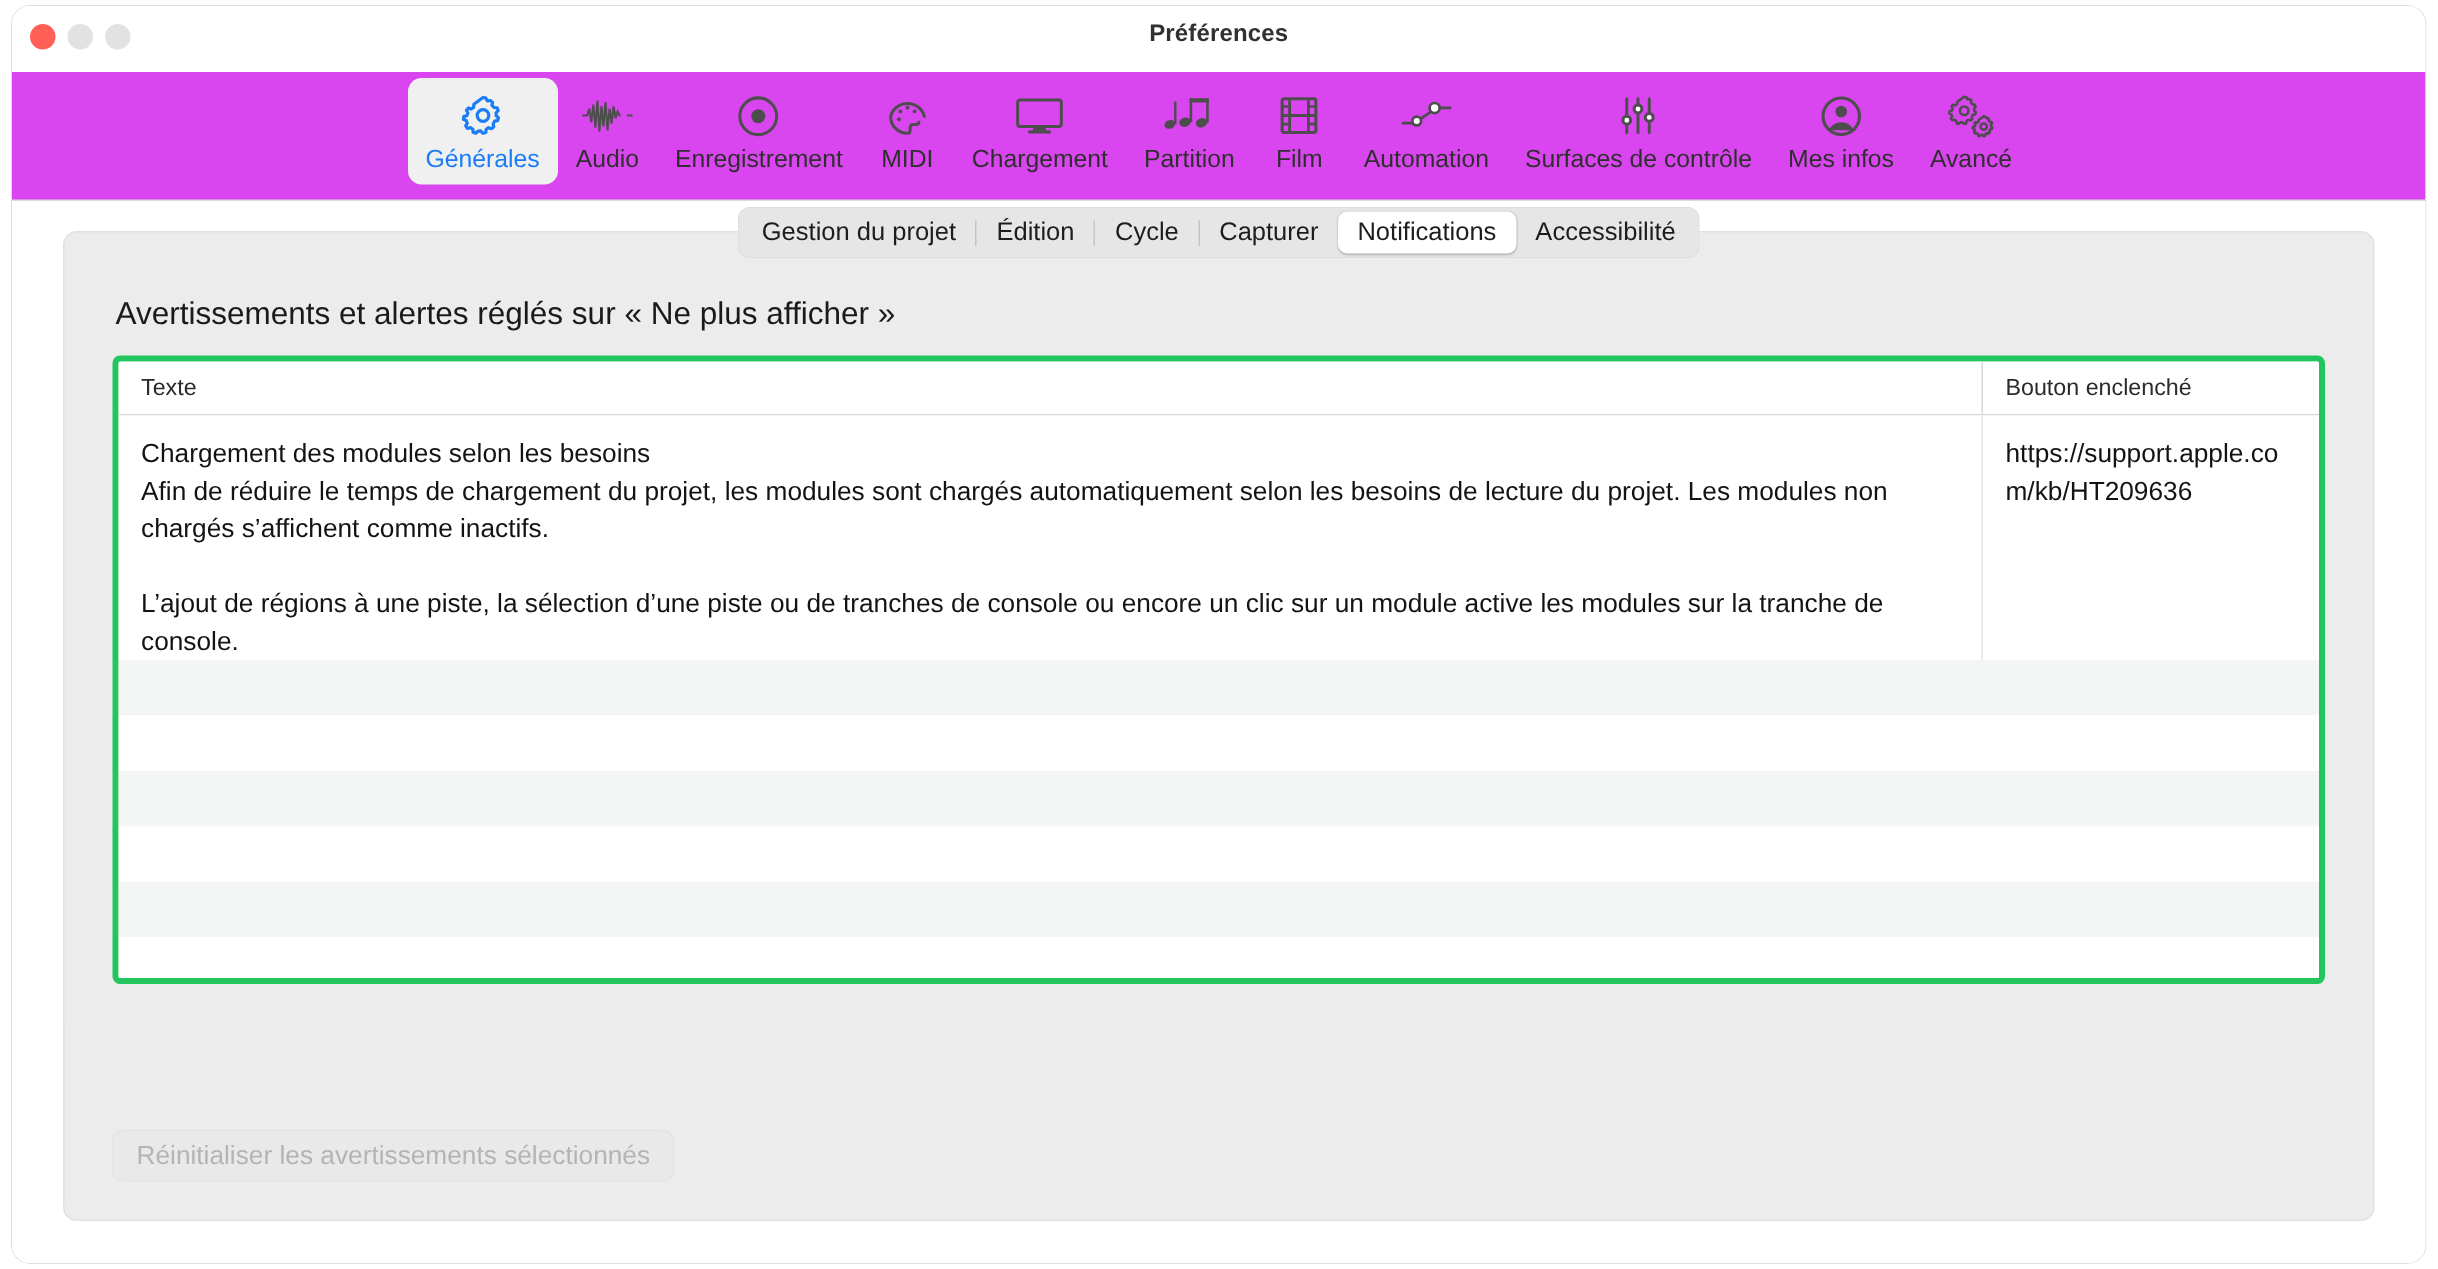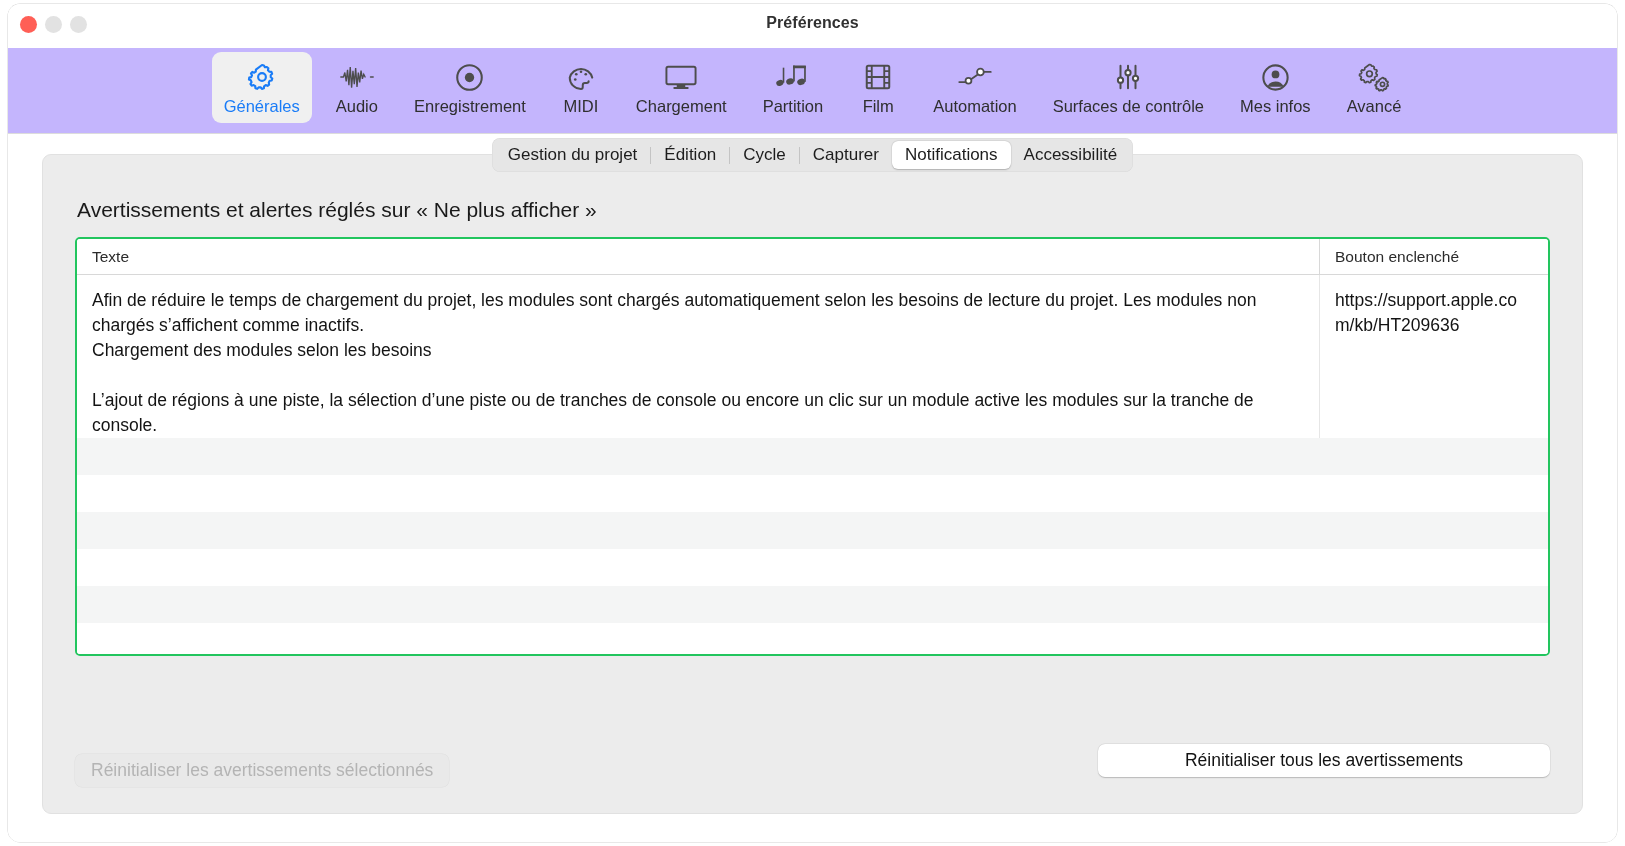--- a/index.html
+++ b/index.html
@@ -44,26 +44,26 @@
     text-align: center;
     font-size: 16px;
     font-weight: bold;
     color: #313131;
     letter-spacing: 0.1px;
   }
 
   
   .toolbar {
     height: 86px;
-    background: #c4b5fd;
+    background: #d946ef;
     border-bottom: 1px solid #dcdcdc;
     display: flex;
     justify-content: center;
     align-items: flex-start;
-    gap: 12px;
+    gap: 0px;
     padding-top: 4px;
   }
   .tb-item {
     display: flex;
     flex-direction: column;
     align-items: center;
     justify-content: flex-start;
     padding: 6px 12px 7px 12px;
     border-radius: 9px;
     min-width: 62px;
@@ -141,21 +141,21 @@
     margin-top: 26px;
     font-size: 21px;
     color: #1a1a1a;
     padding-left: 2px;
   }
 
   
   .table {
     margin-top: 15px;
     background: #ffffff;
-    border: 2px solid #22c55e;
+    border: 4px solid #22c55e;
     border-radius: 5px;
     overflow: hidden;
     height: 419px;
     position: relative;
   }
   .thead {
     display: flex;
     height: 36px;
     background: #ffffff;
     border-bottom: 1px solid #d8d8d8;
@@ -402,38 +402,37 @@
 
       <div class="table">
         <div class="thead">
           <div class="th col-text">Texte</div>
           <div class="th col-btn">Bouton enclenché</div>
         </div>
         <div class="tbody">
 
           <div class="row-main">
             <div class="cell-text">
+              <p>Chargement des modules selon les besoins</p>
               <p>Afin de réduire le temps de chargement du projet, les modules sont chargés automatiquement selon les besoins de lecture du projet. Les modules non chargés s’affichent comme inactifs.</p>
-              <p>Chargement des modules selon les besoins</p>
               <p class="gap">L’ajout de régions à une piste, la sélection d’une piste ou de tranches de console ou encore un clic sur un module active les modules sur la tranche de console.</p>
             </div>
             <div class="cell-url">https://support.apple.com/kb/HT209636</div>
           </div>
 
           <div class="empty-row alt"></div>
           <div class="empty-row plain"></div>
           <div class="empty-row alt"></div>
           <div class="empty-row plain"></div>
           <div class="empty-row alt"></div>
           <div class="empty-row plain"></div>
 
         </div>
       </div>
 
       <div class="footer">
         <div class="btn disabled">Réinitialiser les avertissements sélectionnés</div>
-        <div class="btn primary">Réinitialiser tous les avertissements</div>
       </div>
 
     </div>
   </div>
 
 </div>
 
 </body></html>

